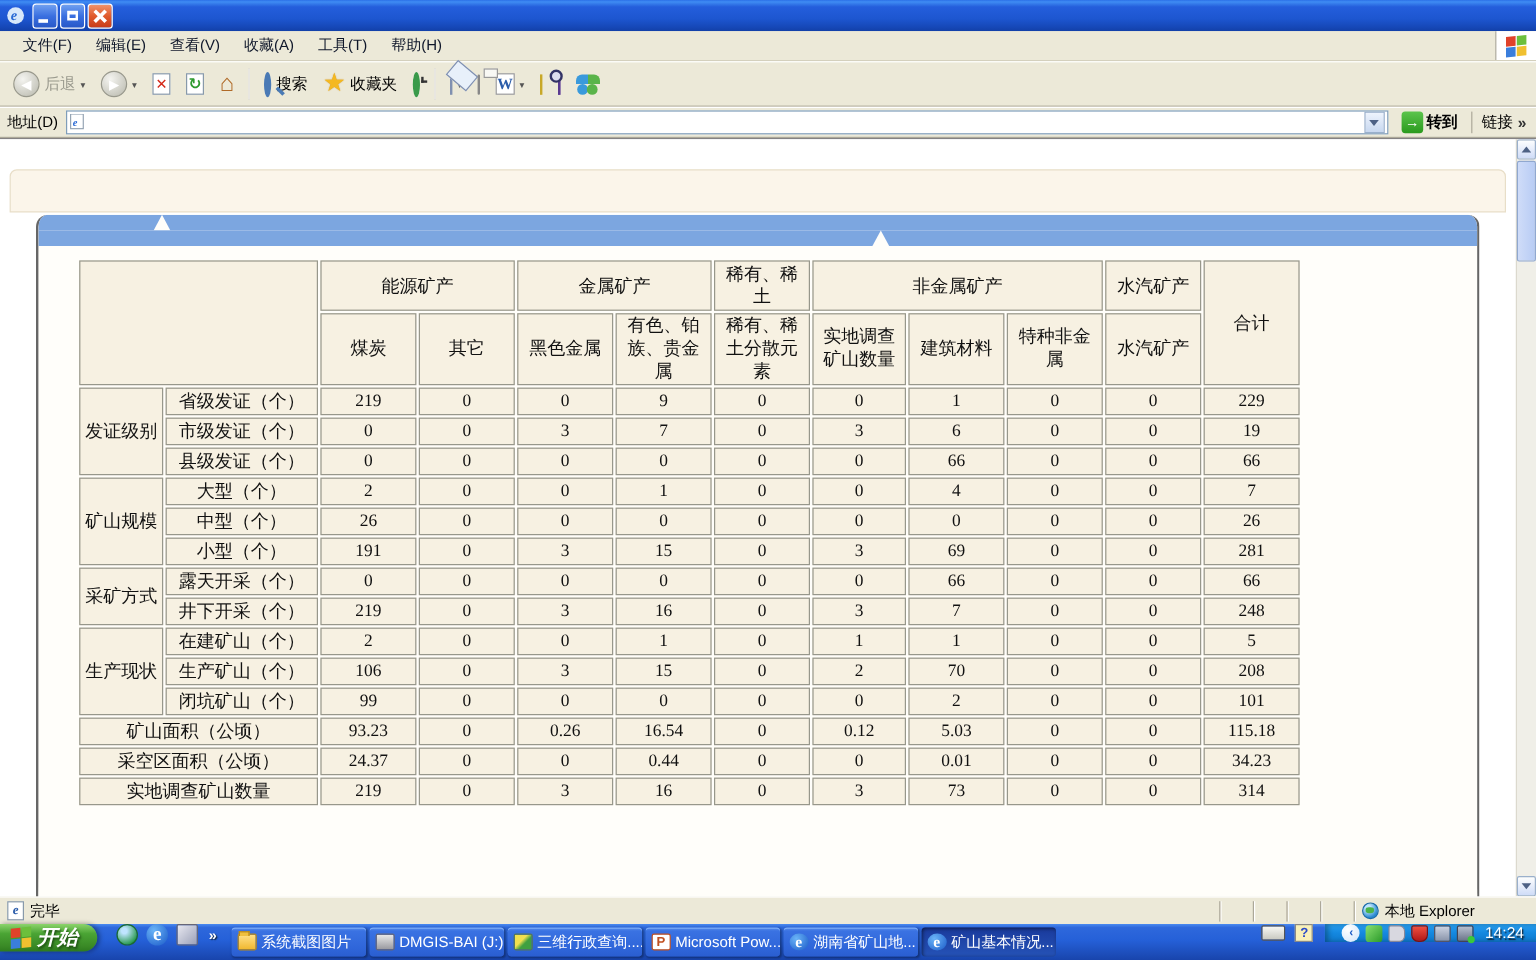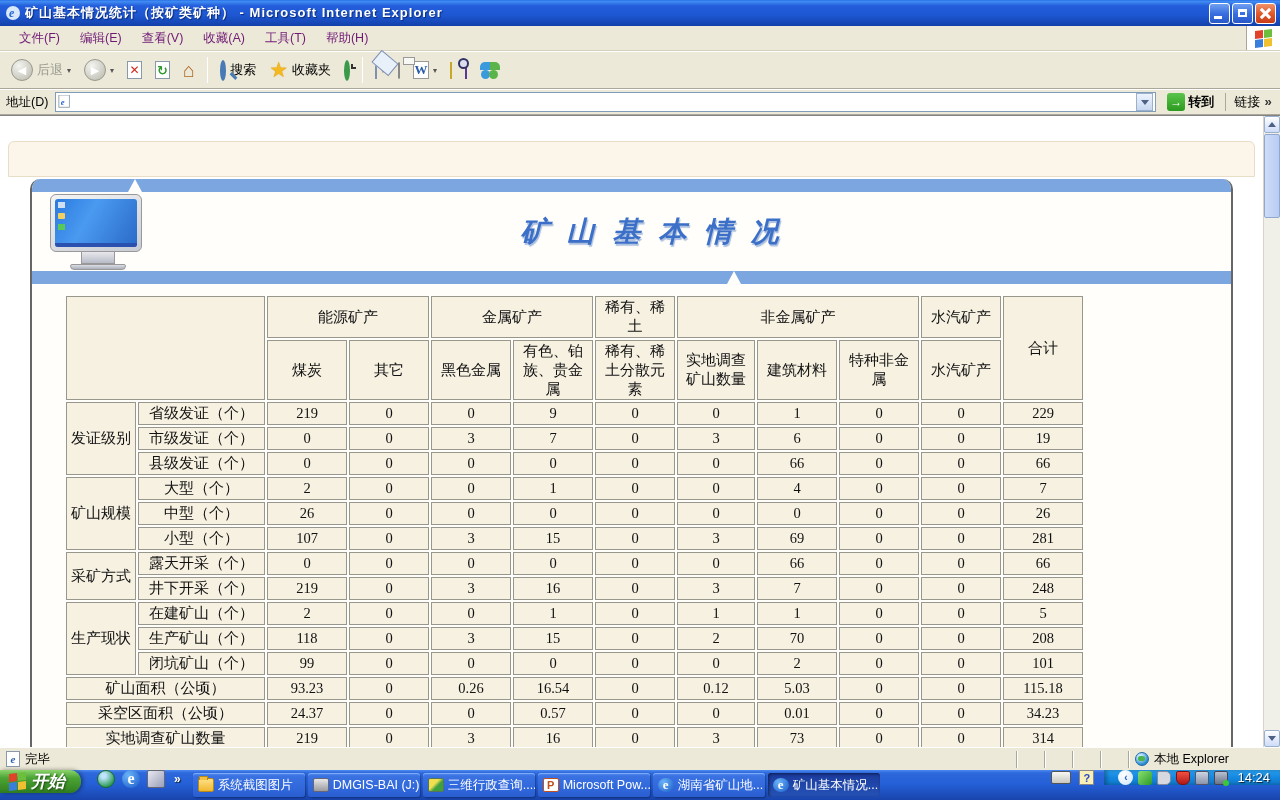--- a/index.html
+++ b/index.html
@@ -20,21 +20,21 @@
   .winbtn.close { background:linear-gradient(180deg,#f0926a 0%,#e05a2c 50%,#c83c18 100%); }
   .winbtn .minbar { position:absolute; left:4px; bottom:4px; width:8px; height:3px; background:#fff; }
   .winbtn .restbox { position:absolute; left:5px; top:5px; width:9px; height:8px; border:2px solid #fff; border-top-width:3px; }
   .winbtn .x1,.winbtn .x2 { position:absolute; left:3px; top:8px; width:13px; height:3px; background:#fff; }
   .winbtn .x1 { transform:rotate(45deg); } .winbtn .x2 { transform:rotate(-45deg); }
 
   
   .menubar { height:25px; display:flex; align-items:stretch; background:#ECE9D8;
     border-bottom:1px solid #d4d0bd; flex:0 0 auto; }
   .menu-items { flex:1; display:flex; align-items:center; padding-left:10px; gap:2px; }
-  .menu-item { padding:3px 9px; font-size:12.5px; color:#701a75; }
+  .menu-item { padding:3px 9px; font-size:12.5px; color:#0f172a; }
   .throbber { width:34px; border-left:1px solid #aca899; background:#fff; display:flex; align-items:center; justify-content:center; }
 
   .winflag { display:grid; grid-template-columns:8px 8px; grid-template-rows:8px 8px; gap:1px; transform:skewY(-6deg); }
   .winflag i { display:block; }
   .winflag i:nth-child(1){background:#e0422a;} .winflag i:nth-child(2){background:#6cbf3c;}
   .winflag i:nth-child(3){background:#3a7edc;} .winflag i:nth-child(4){background:#f0c030;}
 
   
   .toolbar { height:38px; display:flex; align-items:center; padding:0 6px; gap:3px;
     background:#ECE9D8; border-top:1px solid #fff; border-bottom:1px solid #aca899; flex:0 0 auto; }
@@ -73,21 +73,21 @@
   .addressbar { height:26px; display:flex; align-items:center; padding:2px 4px; gap:5px;
     background:#ECE9D8; border-top:1px solid #fff; border-bottom:1px solid #aca899; flex:0 0 auto; }
   .addr-label { font-size:12.5px; padding:0 2px; }
   .addr-input { flex:1; height:20px; background:#fff; border:1px solid #7f9db9; display:flex; align-items:center; padding:0 2px; gap:3px; overflow:hidden; }
   .addr-input .url { font-family:"DejaVu Sans Mono","Liberation Mono",monospace; font-size:12px; white-space:nowrap; }
   .addr-drop { width:17px; height:18px; margin-left:auto; background:linear-gradient(180deg,#eef4fd,#c8d8f0); border:1px solid #9ab0cc; display:flex; align-items:center; justify-content:center; flex:0 0 auto; }
   .tri-down { width:0; height:0; border-left:4px solid transparent; border-right:4px solid transparent; border-top:5px solid #4d6185; }
   .tri-up { width:0; height:0; border-left:4px solid transparent; border-right:4px solid transparent; border-bottom:5px solid #4d6185; }
   .go-btn { display:flex; align-items:center; gap:3px; padding:1px 6px; font-size:13px; font-weight:bold; }
   .go-circ { width:18px; height:18px; border-radius:3px; background:linear-gradient(180deg,#5cc44c,#2a9a1e); color:#fff; font-weight:bold; display:flex; align-items:center; justify-content:center; font-size:12px; }
-  .links { display:flex; align-items:center; gap:4px; padding:0 4px 0 8px; border-left:1px solid #aca899; font-size:13px;font-family:Liberation Mono, monospace; }
+  .links { display:flex; align-items:center; gap:4px; padding:0 4px 0 8px; border-left:1px solid #aca899; font-size:13px; }
   .chev { color:#333; font-weight:bold; }
 
   
   .content { flex:1; display:flex; background:#fff; border-top:1px solid #848284; overflow:hidden; }
   .page { flex:1; position:relative; background:#fff; overflow:hidden; }
 
   .cream-band { margin:25px 8px 0 8px; height:36px; background:#FBF5EA; border:1px solid #E8DEC8; border-radius:6px 6px 0 0; }
   .main-box { margin:0 30px; margin-top:2px; border-left:2px solid #666; border-right:2px solid #666;
     border-radius:10px 10px 0 0; height:572px; background:#FFFEFA; position:relative; overflow:hidden; }
   .strip { height:13px; background:#7CA6E0; position:relative; }
@@ -183,21 +183,20 @@
 
 <div class="window">
 
   <div class="titlebar">
     <span class="app-ico">
       <svg width="16" height="16" viewBox="0 0 16 16">
           <circle cx="8" cy="8" r="7" fill="#d8e8fa"></circle>
           <text x="4" y="12" font-size="12" font-style="italic" font-weight="bold" fill="#2a6ad4" font-family="serif">e</text>
         </svg>
     </span>
-    <span class="title">矿山基本情况统计（按矿类矿种） - Microsoft Internet Explorer</span>
     <div class="winbtn">
         <span class="minbar"></span>
       </div>
     <div class="winbtn">
         <span class="restbox"></span>
       </div>
     <div class="winbtn close">
         <span class="x1"></span>
         <span class="x2"></span>
       </div>
@@ -306,36 +305,20 @@
       <span class="chev">»</span>
     </div>
   </div>
 
   <div class="content">
     <div class="page">
       <div class="cream-band"></div>
       <div class="main-box">
         <div class="strip">
           <span class="notch-up" style="left:96px;"></span>
-        </div>
-        <div class="page-header">
-          <div class="monitor">
-            <div class="mon-screen">
-                <div class="mon-display">
-                  <i></i>
-                  <i></i>
-                  <i></i>
-                  <span class="mon-task"></span>
-                </div>
-              </div>
-            <div class="mon-base"></div>
-            <div class="mon-foot"></div>
-          </div>
-          <div class="page-title">矿山基本情况</div>
-          <div style="width:60px;"></div>
         </div>
         <div class="strip">
           <span class="notch-up" style="left:58%;"></span>
         </div>
 
         <div class="tbl-wrap">
           <table class="stats" id="stats-table">
               <colgroup>
                 <col style="width: 70px;">
                 <col style="width: 127px;">
@@ -435,21 +418,21 @@
                   <td class="num">0</td>
                   <td class="num">0</td>
                   <td class="num">0</td>
                   <td class="num">0</td>
                   <td class="num">0</td>
                   <td class="num">0</td>
                   <td class="num">26</td>
                 </tr>
                 <tr>
                   <th>小型（个）</th>
-                  <td class="num">107</td>
+                  <td class="num">191</td>
                   <td class="num">0</td>
                   <td class="num">3</td>
                   <td class="num">15</td>
                   <td class="num">0</td>
                   <td class="num">3</td>
                   <td class="num">69</td>
                   <td class="num">0</td>
                   <td class="num">0</td>
                   <td class="num">281</td>
                 </tr>
@@ -489,21 +472,21 @@
                   <td class="num">1</td>
                   <td class="num">0</td>
                   <td class="num">1</td>
                   <td class="num">1</td>
                   <td class="num">0</td>
                   <td class="num">0</td>
                   <td class="num">5</td>
                 </tr>
                 <tr>
                   <th>生产矿山（个）</th>
-                  <td class="num">118</td>
+                  <td class="num">106</td>
                   <td class="num">0</td>
                   <td class="num">3</td>
                   <td class="num">15</td>
                   <td class="num">0</td>
                   <td class="num">2</td>
                   <td class="num">70</td>
                   <td class="num">0</td>
                   <td class="num">0</td>
                   <td class="num">208</td>
                 </tr>
@@ -531,21 +514,21 @@
                   <td class="num">5.03</td>
                   <td class="num">0</td>
                   <td class="num">0</td>
                   <td class="num">115.18</td>
                 </tr>
                 <tr>
                   <th colspan="2">采空区面积（公顷）</th>
                   <td class="num">24.37</td>
                   <td class="num">0</td>
                   <td class="num">0</td>
-                  <td class="num">0.57</td>
+                  <td class="num">0.44</td>
                   <td class="num">0</td>
                   <td class="num">0</td>
                   <td class="num">0.01</td>
                   <td class="num">0</td>
                   <td class="num">0</td>
                   <td class="num">34.23</td>
                 </tr>
                 <tr>
                   <th colspan="2">实地调查矿山数量</th>
                   <td class="num">219</td>

